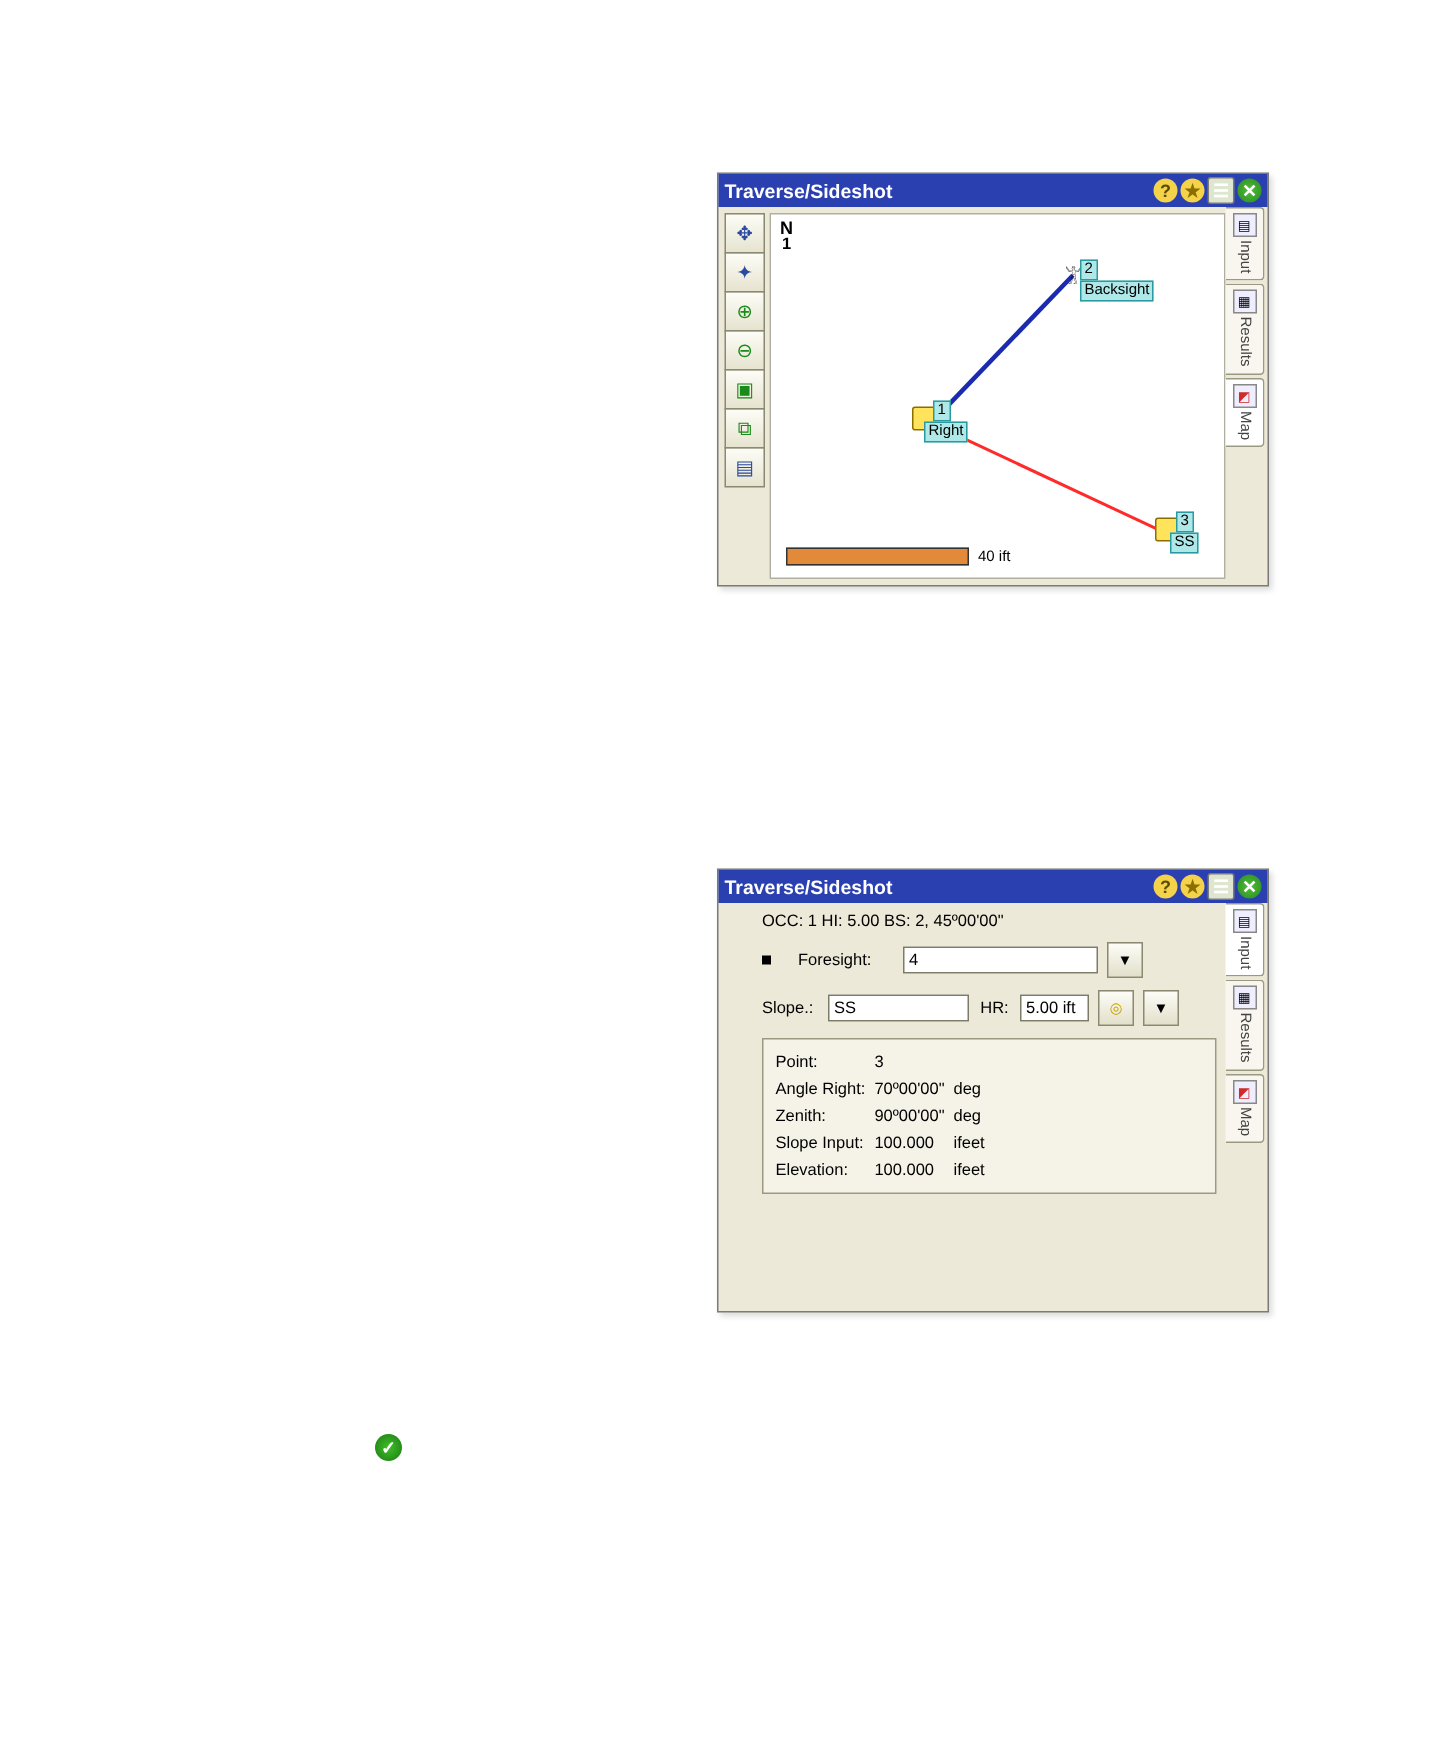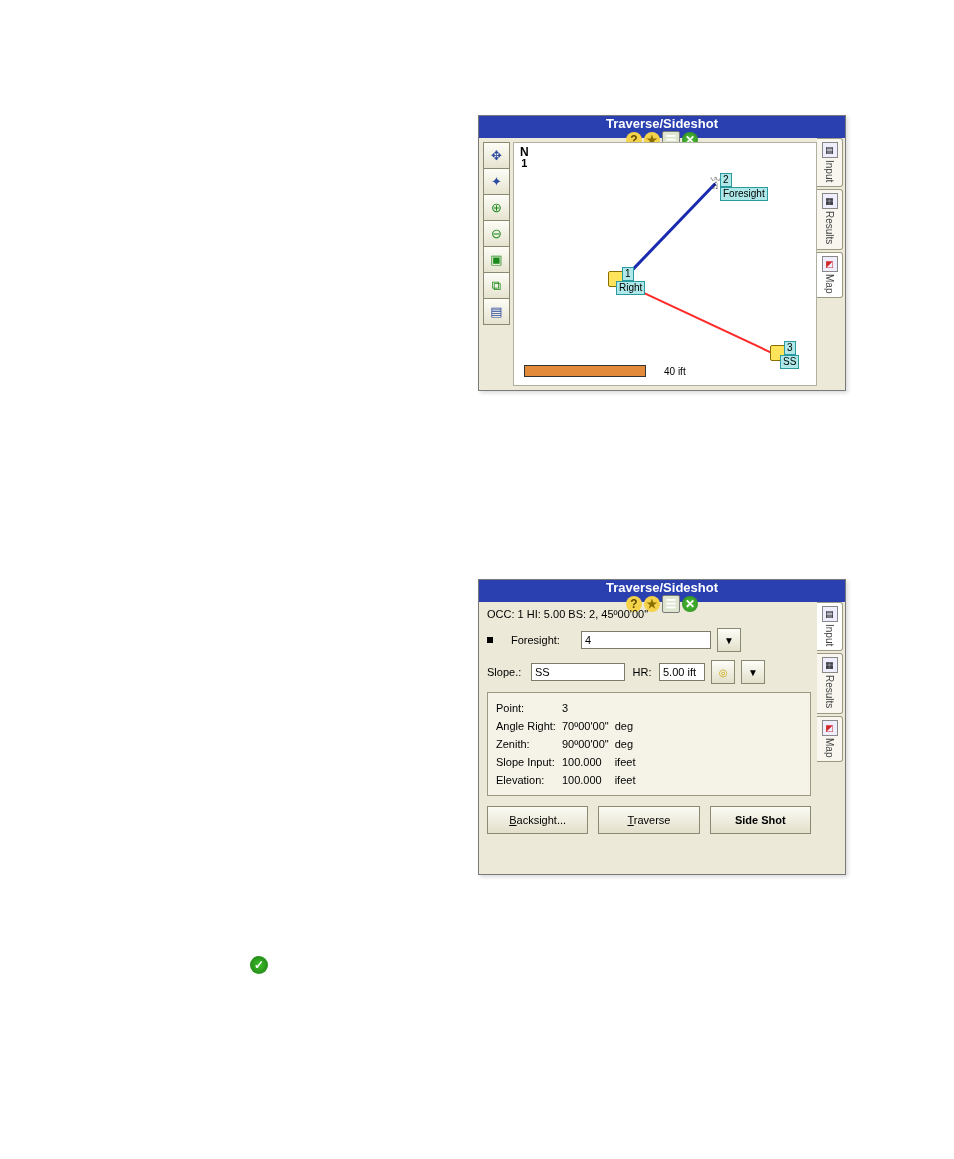--- a/index.html
+++ b/index.html
@@ -20,21 +20,20 @@
   }
   .titlebar {
     background: #2a3fb0;
     color: #fff;
     font-size: 13px;
     font-weight: bold;
     height: 22px;
     display: flex;
     align-items: center;
     padding: 0 4px;
-    flex-direction: column;
   }
   .titlebar .title-text { flex: 1 1 auto; }
   .titlebar .tb-icons { display: flex; gap: 2px; align-items: center; }
   .tb-btn {
     width: 16px; height: 16px; display:flex; align-items:center; justify-content:center;
     font-size: 12px; line-height:1; border-radius: 50%;
   }
   .tb-help { background:#f4d24a; color:#5b4b00; font-weight:bold; }
   .tb-star { background:#f4d24a; color:#8a6f00; }
   .tb-pref { background:#dfe6d0; border:1px solid #7a7a7a; border-radius:2px; }
@@ -87,21 +86,21 @@
     display:flex; flex-direction:column; gap:0;
   }
   .tool-btn {
     width:25px; height:25px; border:1px solid #8a8a72;
     background:linear-gradient(#fdfdf7,#e6e3cf);
     display:flex; align-items:center; justify-content:center;
     font-size:13px; color:#2a4aa0;
     margin-bottom:-1px;
   }
   .scale-bar {
-    position:absolute; left:10px; bottom:8px; display:flex; align-items:center; gap:18px;
+    position:absolute; left:10px; bottom:8px; display:flex; align-items:center; gap:6px;
   }
   .scale-rect { width:120px; height:10px; background:#e28a3a; border:1px solid #333; }
   .scale-label { font-size:10px; color:#000; }
   .pt-label {
     position:absolute; background:#aee8e8; border:1px solid #2a9aa0;
     font-size:10px; padding:0 2px; line-height:12px;
   }
   .pt-ico {
     position:absolute; width:14px; height:14px;
     background:#ffe35a; border:1px solid #8a6e00; border-radius:2px;
@@ -197,21 +196,21 @@
         <div class="arrow">N</div>
         <div>1</div>
       </div>
 
       <div class="pt-ico" style="left:94px; top:128px;"></div>
       <div class="pt-label" style="left:108px; top:124px;">1</div>
       <div class="pt-label" style="left:102px; top:138px;">Right</div>
 
       <div style="position:absolute; left:196px; top:30px; font-size:12px; color:#000;">𓀠</div>
       <div class="pt-label" style="left:206px; top:30px;">2</div>
-      <div class="pt-label" style="left:206px; top:44px;">Foresight</div>
+      <div class="pt-label" style="left:206px; top:44px;">Backsight</div>
 
       <div class="pt-ico" style="left:256px; top:202px; background:#ffe35a;"></div>
       <div class="pt-label" style="left:270px; top:198px;">3</div>
       <div class="pt-label" style="left:266px; top:212px;">SS</div>
 
       <div class="scale-bar">
         <div class="scale-rect"></div>
         <span class="scale-label">40 ift</span>
       </div>
     </div>
@@ -237,21 +236,21 @@
   <div class="titlebar">
     <span class="title-text">Traverse/Sideshot</span>
     <span class="tb-icons">
       <span class="tb-btn tb-help">?</span>
       <span class="tb-btn tb-star">★</span>
       <span class="tb-btn tb-pref">☰</span>
       <span class="tb-btn tb-close">✕</span>
     </span>
   </div>
 
-  <div class="content form-area" style="position:absolute; inset:22px 28px 0 0; padding:6px 6px 6px 8px;">
+  <div class="content form-area" style="position:absolute; inset:22px 28px 0 0; padding:6px 6px 6px 8px;margin-left:21px;">
     <div class="status-line">OCC: 1  HI: 5.00  BS: 2, 45º00'00"</div>
 
     <div class="frow">
       <span class="bullet"></span>
       <span style="width:64px;padding-left:12px;">Foresight:</span>
       <input class="tinput" style="width: 130px;" value="4">
       <div class="sq-btn">
           <span>▼</span>
         </div>
     </div>
@@ -294,31 +293,20 @@
             </tr>
         <tr>
               <td>Elevation:</td>
               <td>100.000</td>
               <td>ifeet</td>
             </tr>
       </tbody>
         </table>
     </div>
 
-    <div class="btnrow">
-      <div class="pbtn">
-          <span><span class="uline">B</span><span>acksight...</span></span>
-        </div>
-      <div class="pbtn">
-          <span><span class="uline">T</span><span>raverse</span></span>
-        </div>
-      <div class="pbtn bold">
-          <span>Side Shot</span>
-        </div>
-    </div>
   </div>
 
   <div class="tab-col">
     <div class="vtab active">
       <div class="vt-ico">▤</div>
       <div class="vt-label">Input</div>
     </div>
     <div class="vtab">
       <div class="vt-ico">▦</div>
       <div class="vt-label">Results</div>

